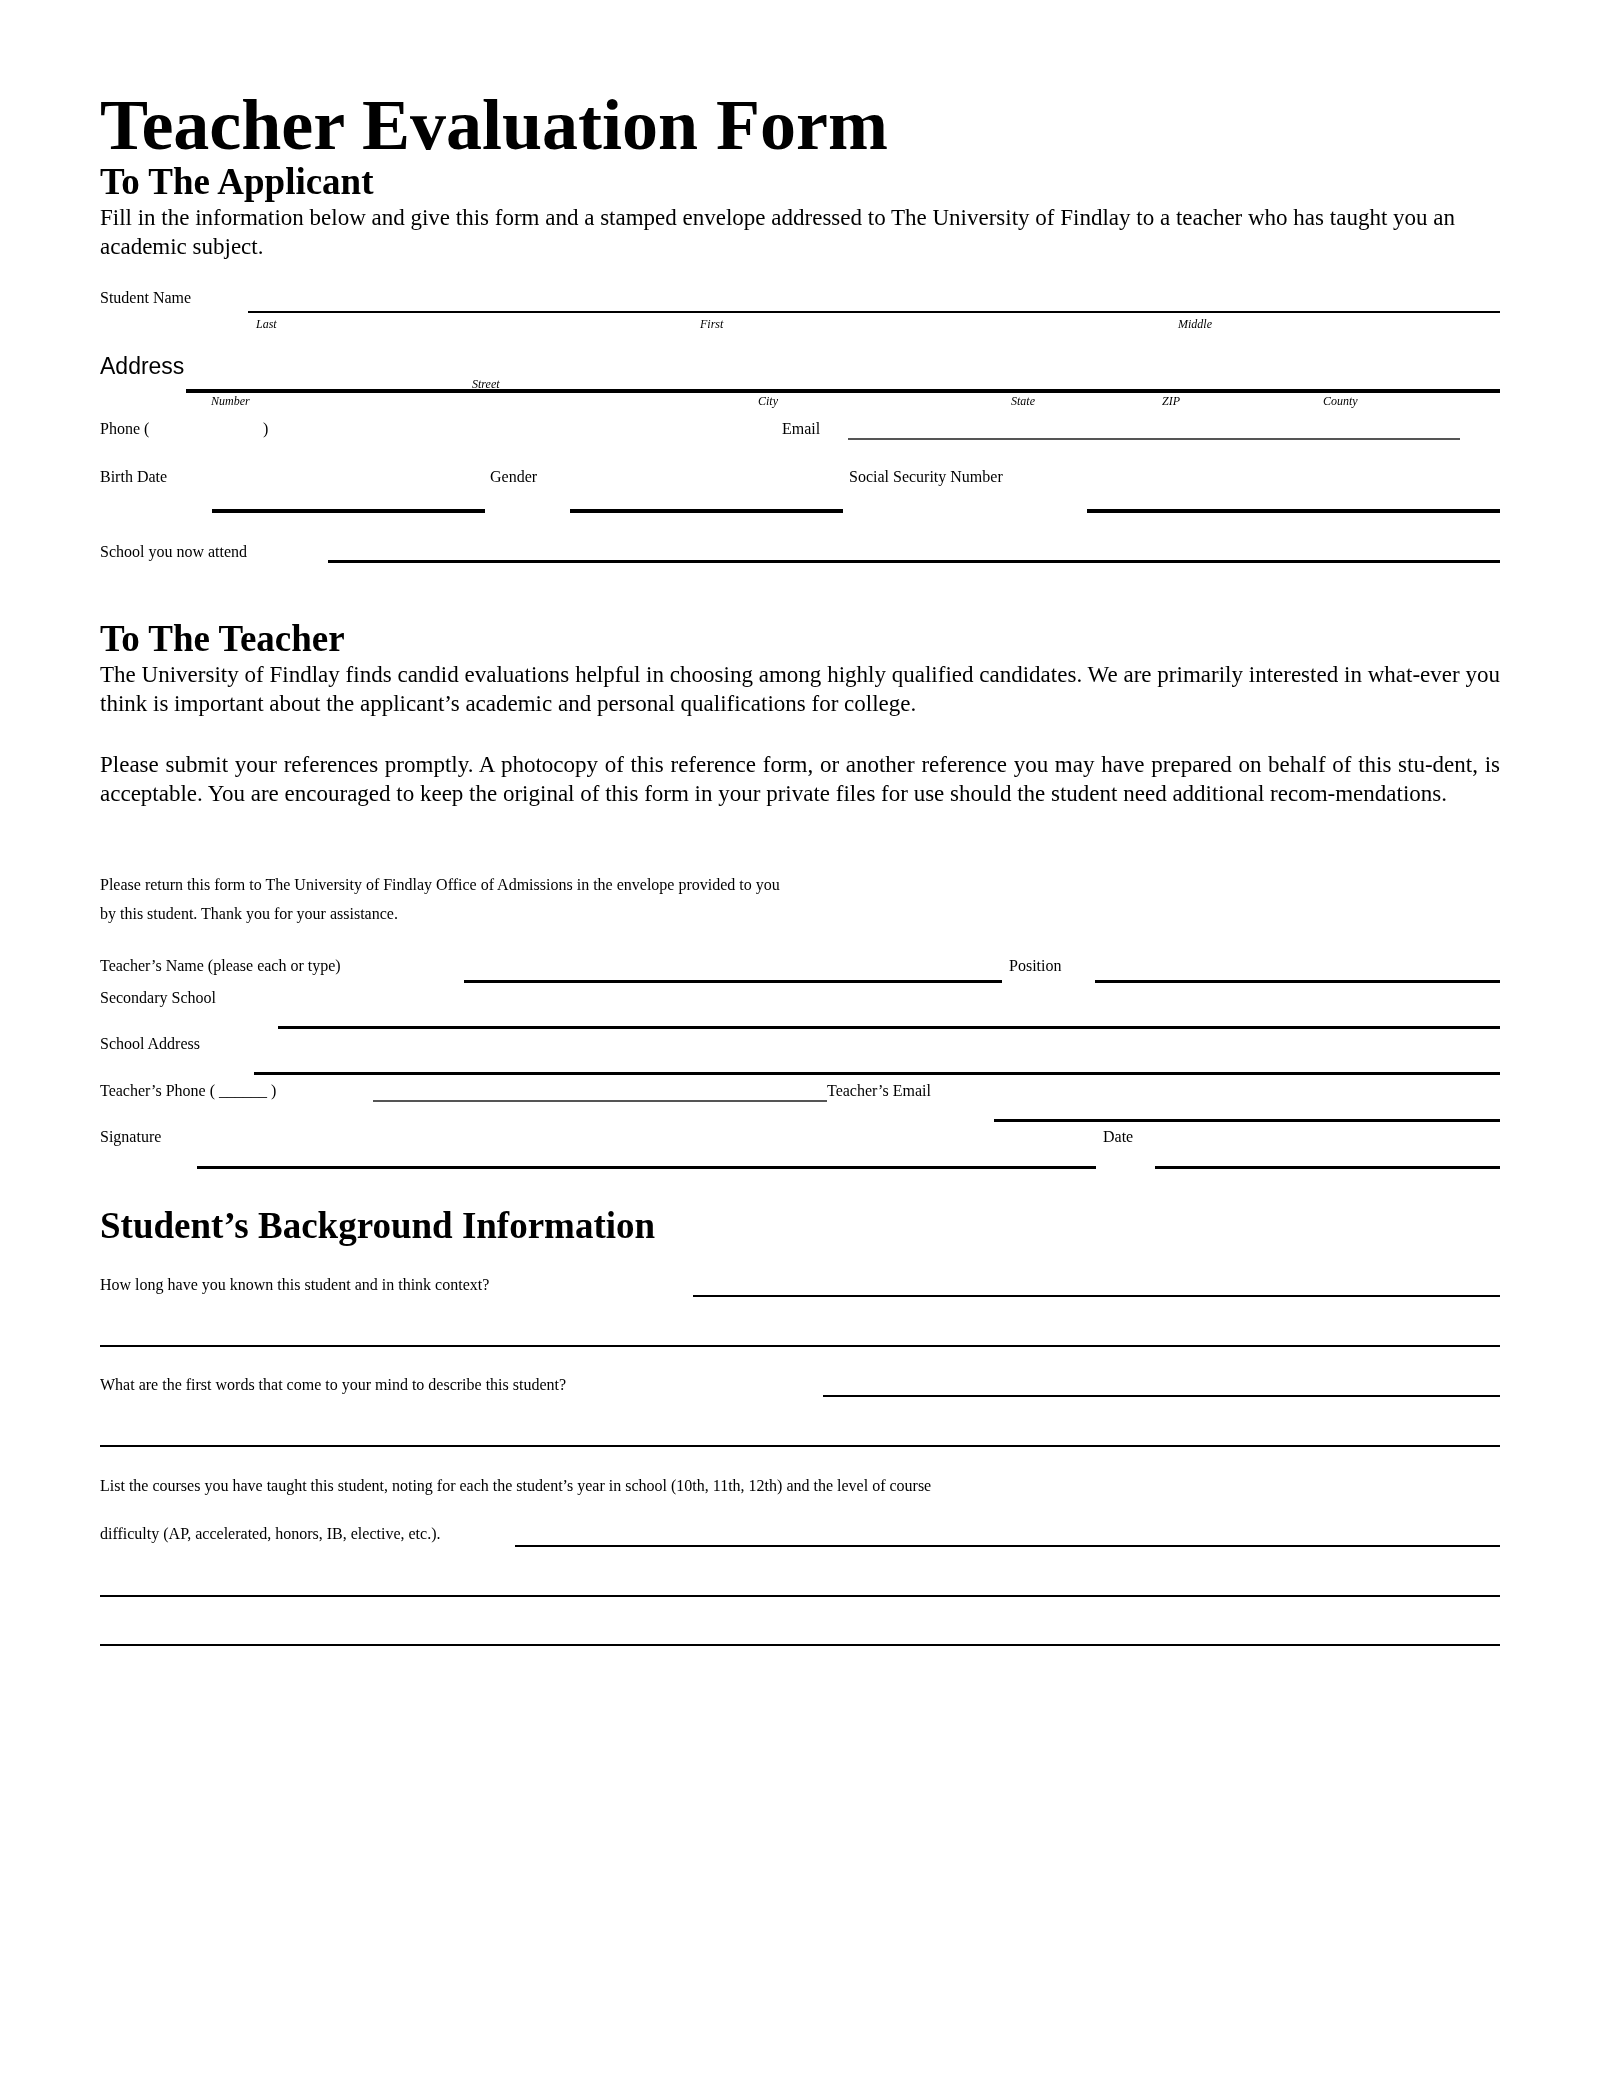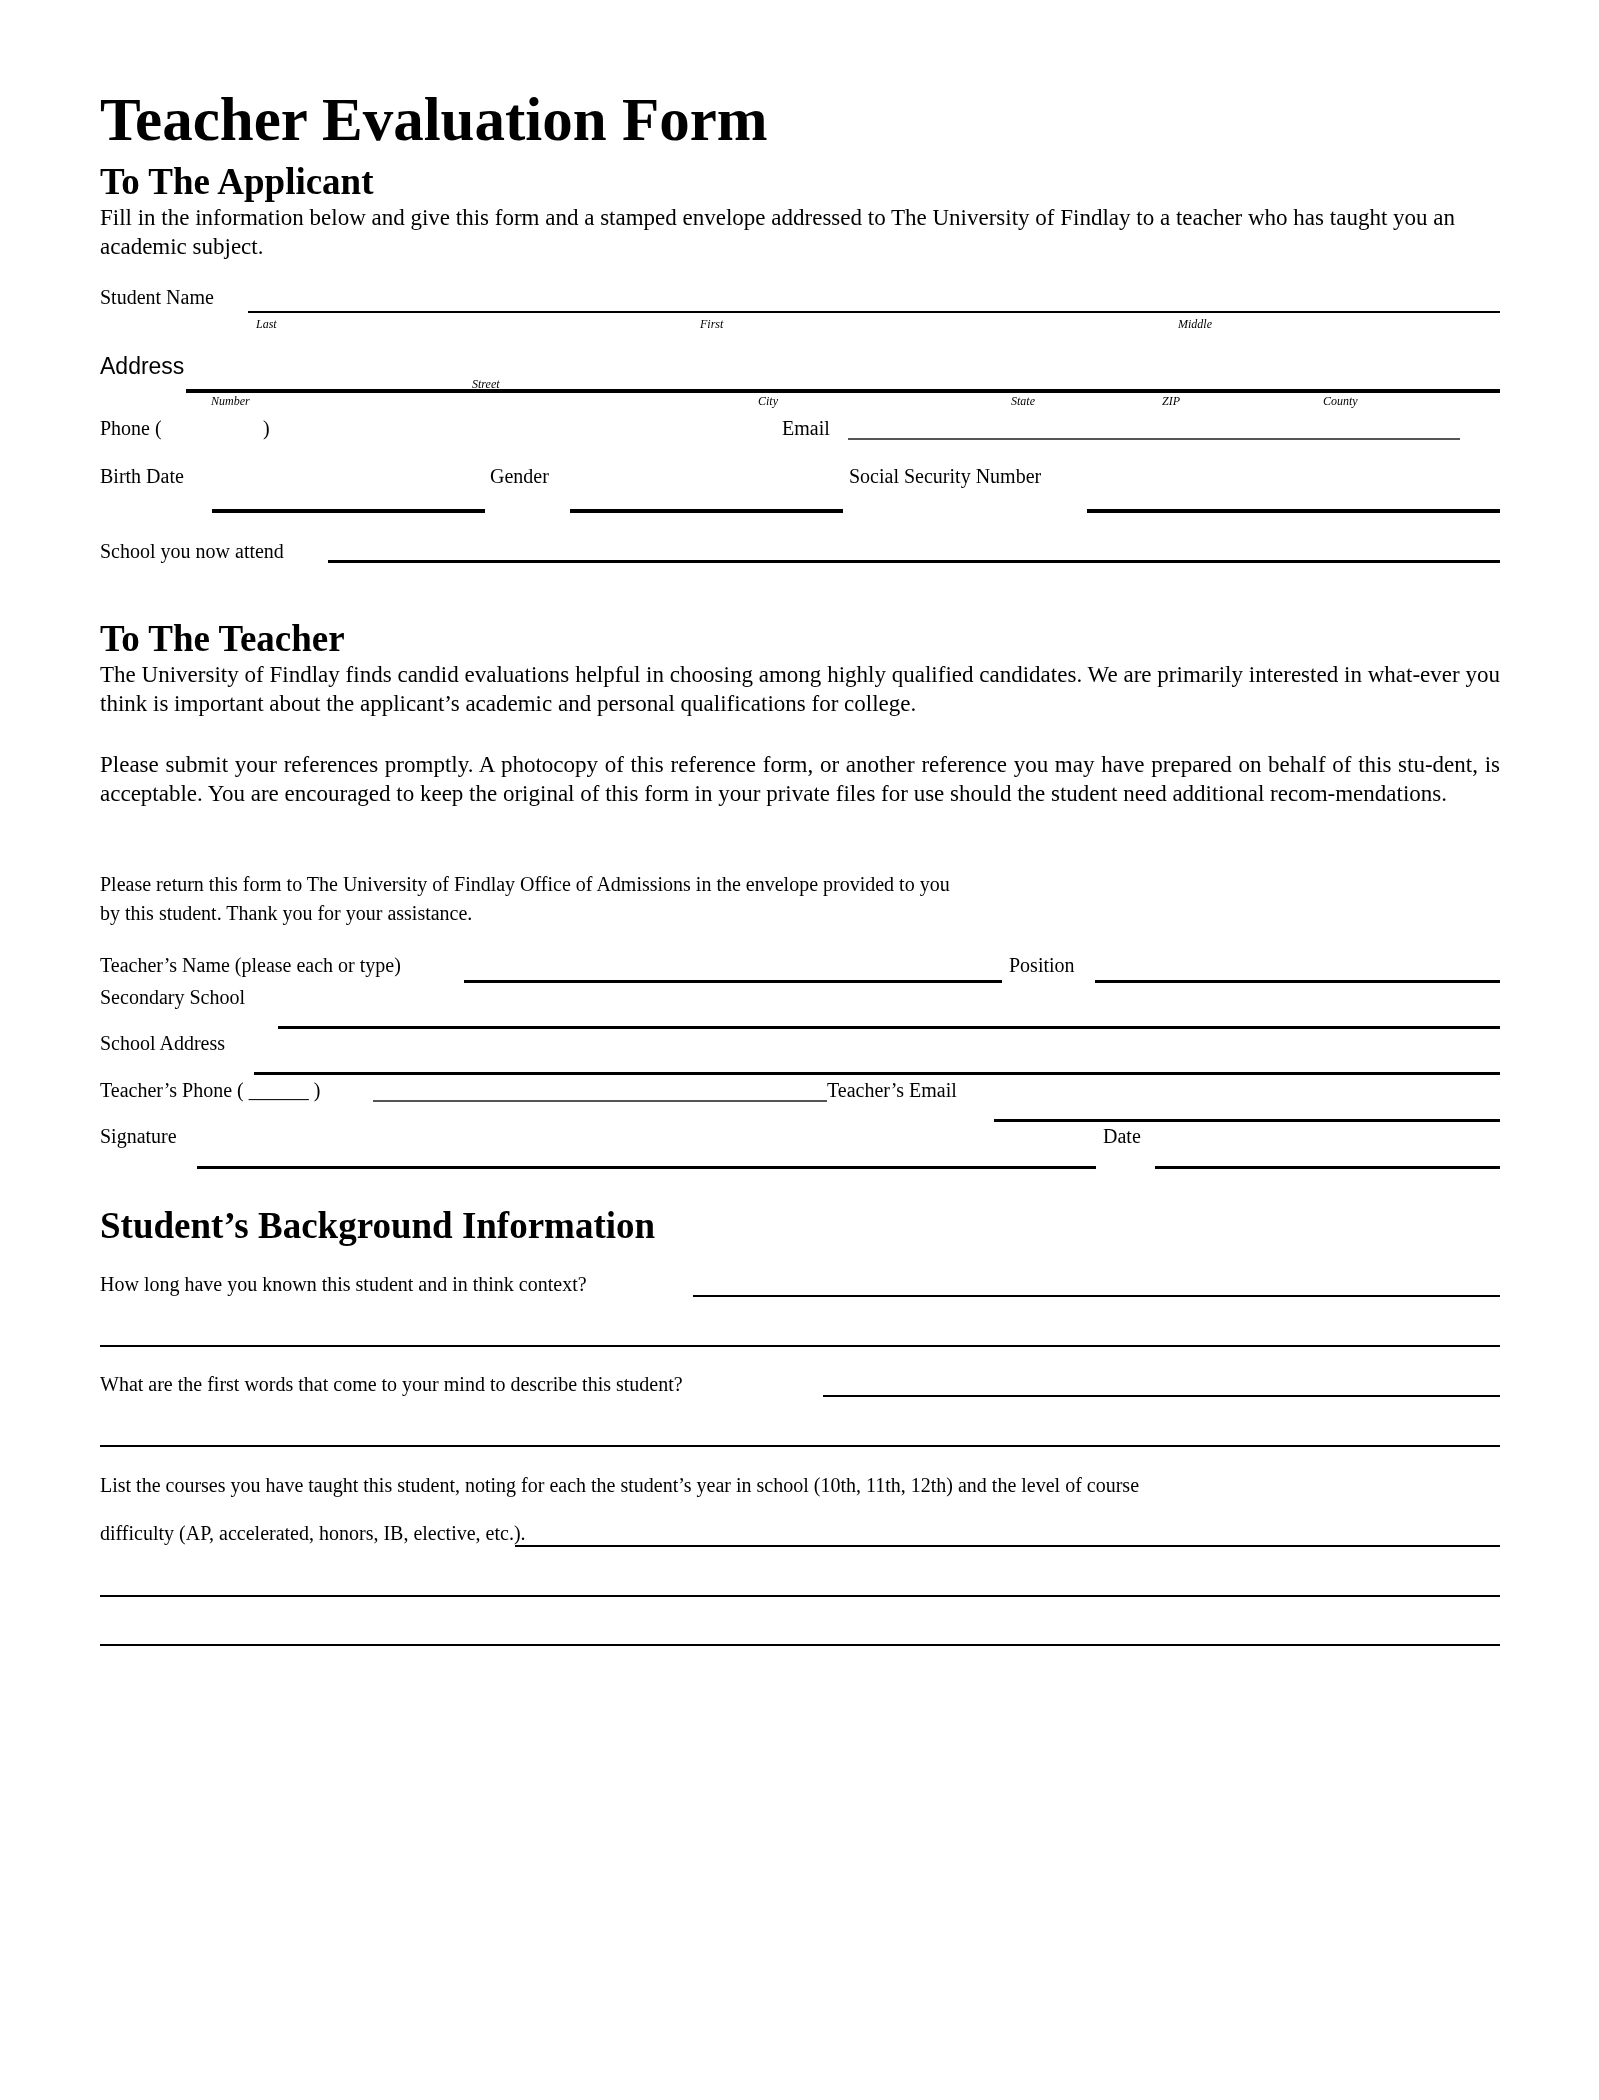--- a/index.html
+++ b/index.html
@@ -1,21 +1,21 @@
 <!DOCTYPE html>
 <html><head>
 <meta charset="utf-8">
 <style>
   html, body { margin: 0; padding: 0; background: #ffffff; }
   body { width: 1599px; height: 2100px; position: relative; overflow: hidden;
          font-family: "Liberation Serif", "DejaVu Serif", serif; color: #000; }
   .abs { position: absolute; white-space: nowrap; }
-  .title { font-size: 61px; font-weight: bold; line-height: 1; }
+  .title { font-size: 72px; font-weight: bold; line-height: 1; }
   .h2 { font-size: 37px; font-weight: bold; line-height: 1; }
-  .body { font-size: 20px; line-height: 29px; text-align: center; }
+  .body { font-size: 16px; line-height: 29px; text-align: center; }
   .para { position: absolute; left: 100px; width: 1400px; font-size: 23px; line-height: 29px; white-space: normal; text-align: justify; }
   .cap { font-size: 12px; font-style: italic; line-height: 1; }
   .sans { font-family: "Liberation Sans", "DejaVu Sans", sans-serif; font-size: 23px; }
   .line { position: absolute; background: #000; }
   .thin { height: 2px; }
   .thick { height: 3px; }
   .xthick { height: 4px; }
   .dotline { position: absolute; height: 0; border-bottom: 2px solid #555; }
   .field { position: absolute; background: transparent; border: none; outline: none; font-family: "Liberation Serif", serif; font-size: 22px; padding: 0; }
 </style>

